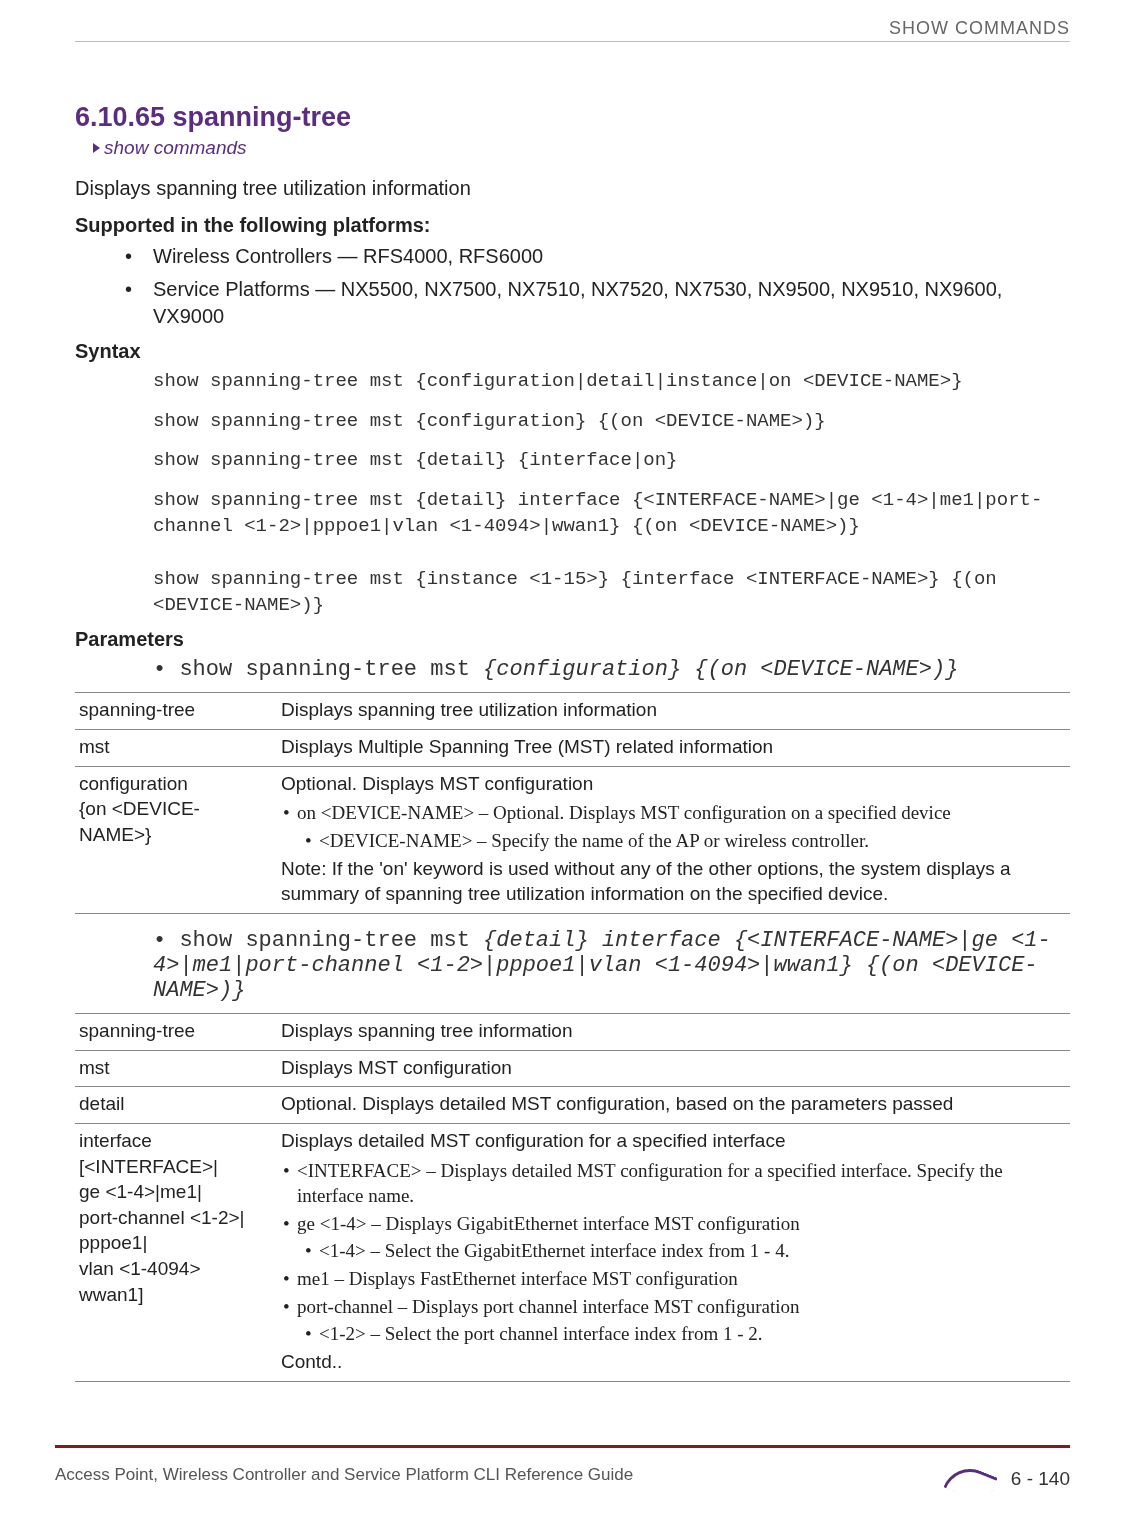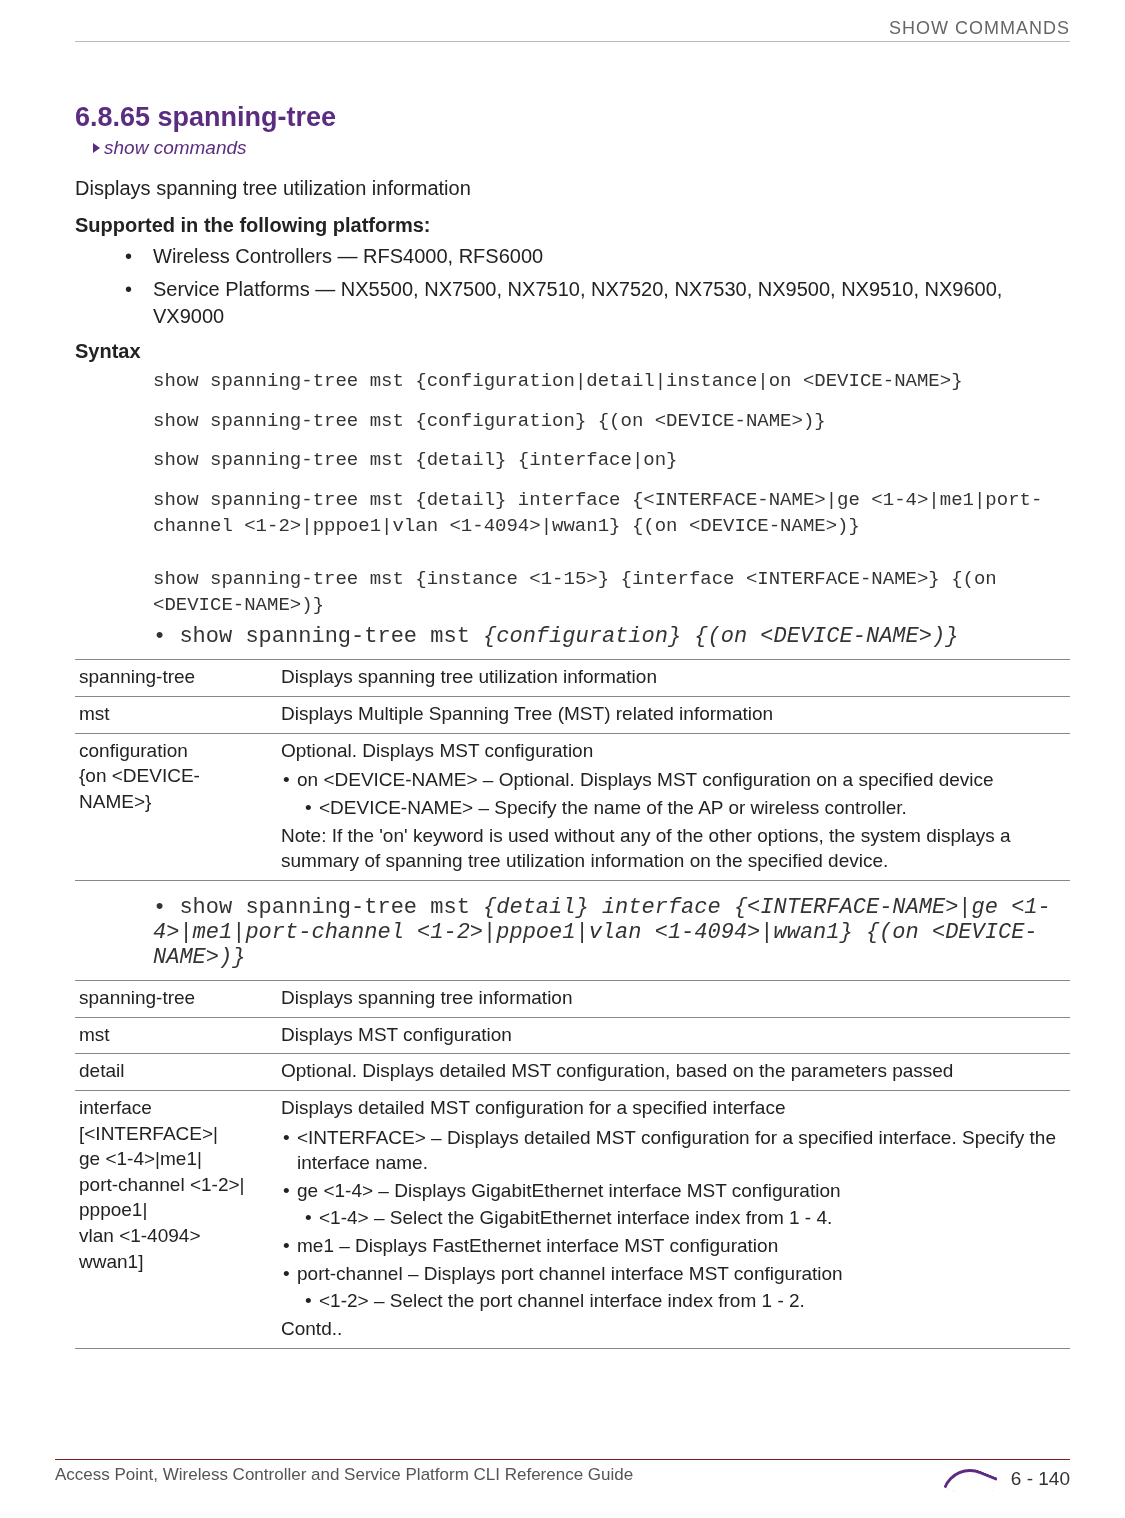--- a/index.html
+++ b/index.html
@@ -105,32 +105,32 @@
   table.ptable td {
     border-top: 1px solid #888;
     border-bottom: 1px solid #888;
     padding: 4px 8px 6px 4px;
     vertical-align: top;
     line-height: 1.35;
     margin-top: 29px;
   }
   table.ptable tr:first-child td { border-top: 1px solid #888; }
   table.ptable td:first-child { width: 190px; }
-  table.ptable .cell-ul { margin: 4px 0 2px 0; padding-left: 16px; list-style: none; }
+  table.ptable .cell-ul { margin: 4px 0 2px 0; padding-left: 16px; list-style: none; font-family: Liberation Serif, serif; }
   table.ptable .cell-ul li { position: relative; margin-bottom: 2px; }
   table.ptable .cell-ul li::before { content:"•"; position:absolute; left:-14px; }
   table.ptable .cell-ul .sub { margin-left: 22px; }
   table.ptable .cell-ul .sub::before { left:-14px; }
   .note-line b { font-weight:400; }
   em, .ital { }
   .footer {
     position: absolute;
     left: 55px; right: 55px; bottom: 28px;
-    border-top: 1px solid #7f1d1d;
-    padding-top: 0;
+    border-top: 3px solid #7f1d1d;
+    padding-top: 12px;
     font-size: 17px;
     color: #555;
     display: flex;
     justify-content: space-between;
     align-items: center;
   }
   .footer-right {
     display: flex;
     align-items: flex-end;
     gap: 18px;
@@ -150,21 +150,21 @@
     transform: rotate(22deg);
   }
   .pagenum { font-size: 19px; color:#333; }
 </style>
 </head>
 <body>
 
 <div class="page">
   <div class="running-head">SHOW COMMANDS</div>
 
-  <h1>6.8.65 spanning-tree</h1>
+  <h1>6.10.65 spanning-tree</h1>
 
   <div class="crumb">
     <span class="arrow"></span><span>show commands</span>
   </div>
 
   <div class="intro">Displays spanning tree utilization information</div>
 
   <div class="sec-head">Supported in the following platforms:</div>
   <ul class="bullets">
     <li>Wireless Controllers — RFS4000, RFS6000</li>
@@ -172,20 +172,21 @@
   </ul>
 
   <div class="sec-head">Syntax</div>
 
   <div class="code-block"><span>show spanning-tree mst </span><span class="it">{configuration|detail|instance|on &lt;DEVICE-NAME&gt;}</span></div>
   <div class="code-block" style="margin-top:14px"><span>show spanning-tree mst </span><span class="it">{configuration} {(on &lt;DEVICE-NAME&gt;)}</span></div>
   <div class="code-block" style="margin-top:14px"><span>show spanning-tree mst </span><span class="it">{detail} {interface|on}</span></div>
   <div class="code-block" style="margin-top:14px"><span>show spanning-tree mst </span><span class="it">{detail} interface {&lt;INTERFACE-NAME&gt;|ge &lt;1-4&gt;|me1|port-channel &lt;1-2&gt;|pppoe1|vlan &lt;1-4094&gt;|wwan1} {(on &lt;DEVICE-NAME&gt;)}</span></div>
   <div class="code-block" style="margin-top:28px"><span>show spanning-tree mst </span><span class="it">{instance &lt;1-15&gt;} {interface &lt;INTERFACE-NAME&gt;} {(on &lt;DEVICE-NAME&gt;)}</span></div>
 
+  <div class="sec-head">Parameters</div>
 
   <div class="params-code"><span>• show spanning-tree mst </span><span class="it">{configuration} {(on &lt;DEVICE-NAME&gt;)}</span></div>
 
   <table class="ptable">
     <tbody>
         <tr>
       <td>spanning-tree</td>
       <td>Displays spanning tree utilization information</td>
     </tr>
     <tr>

